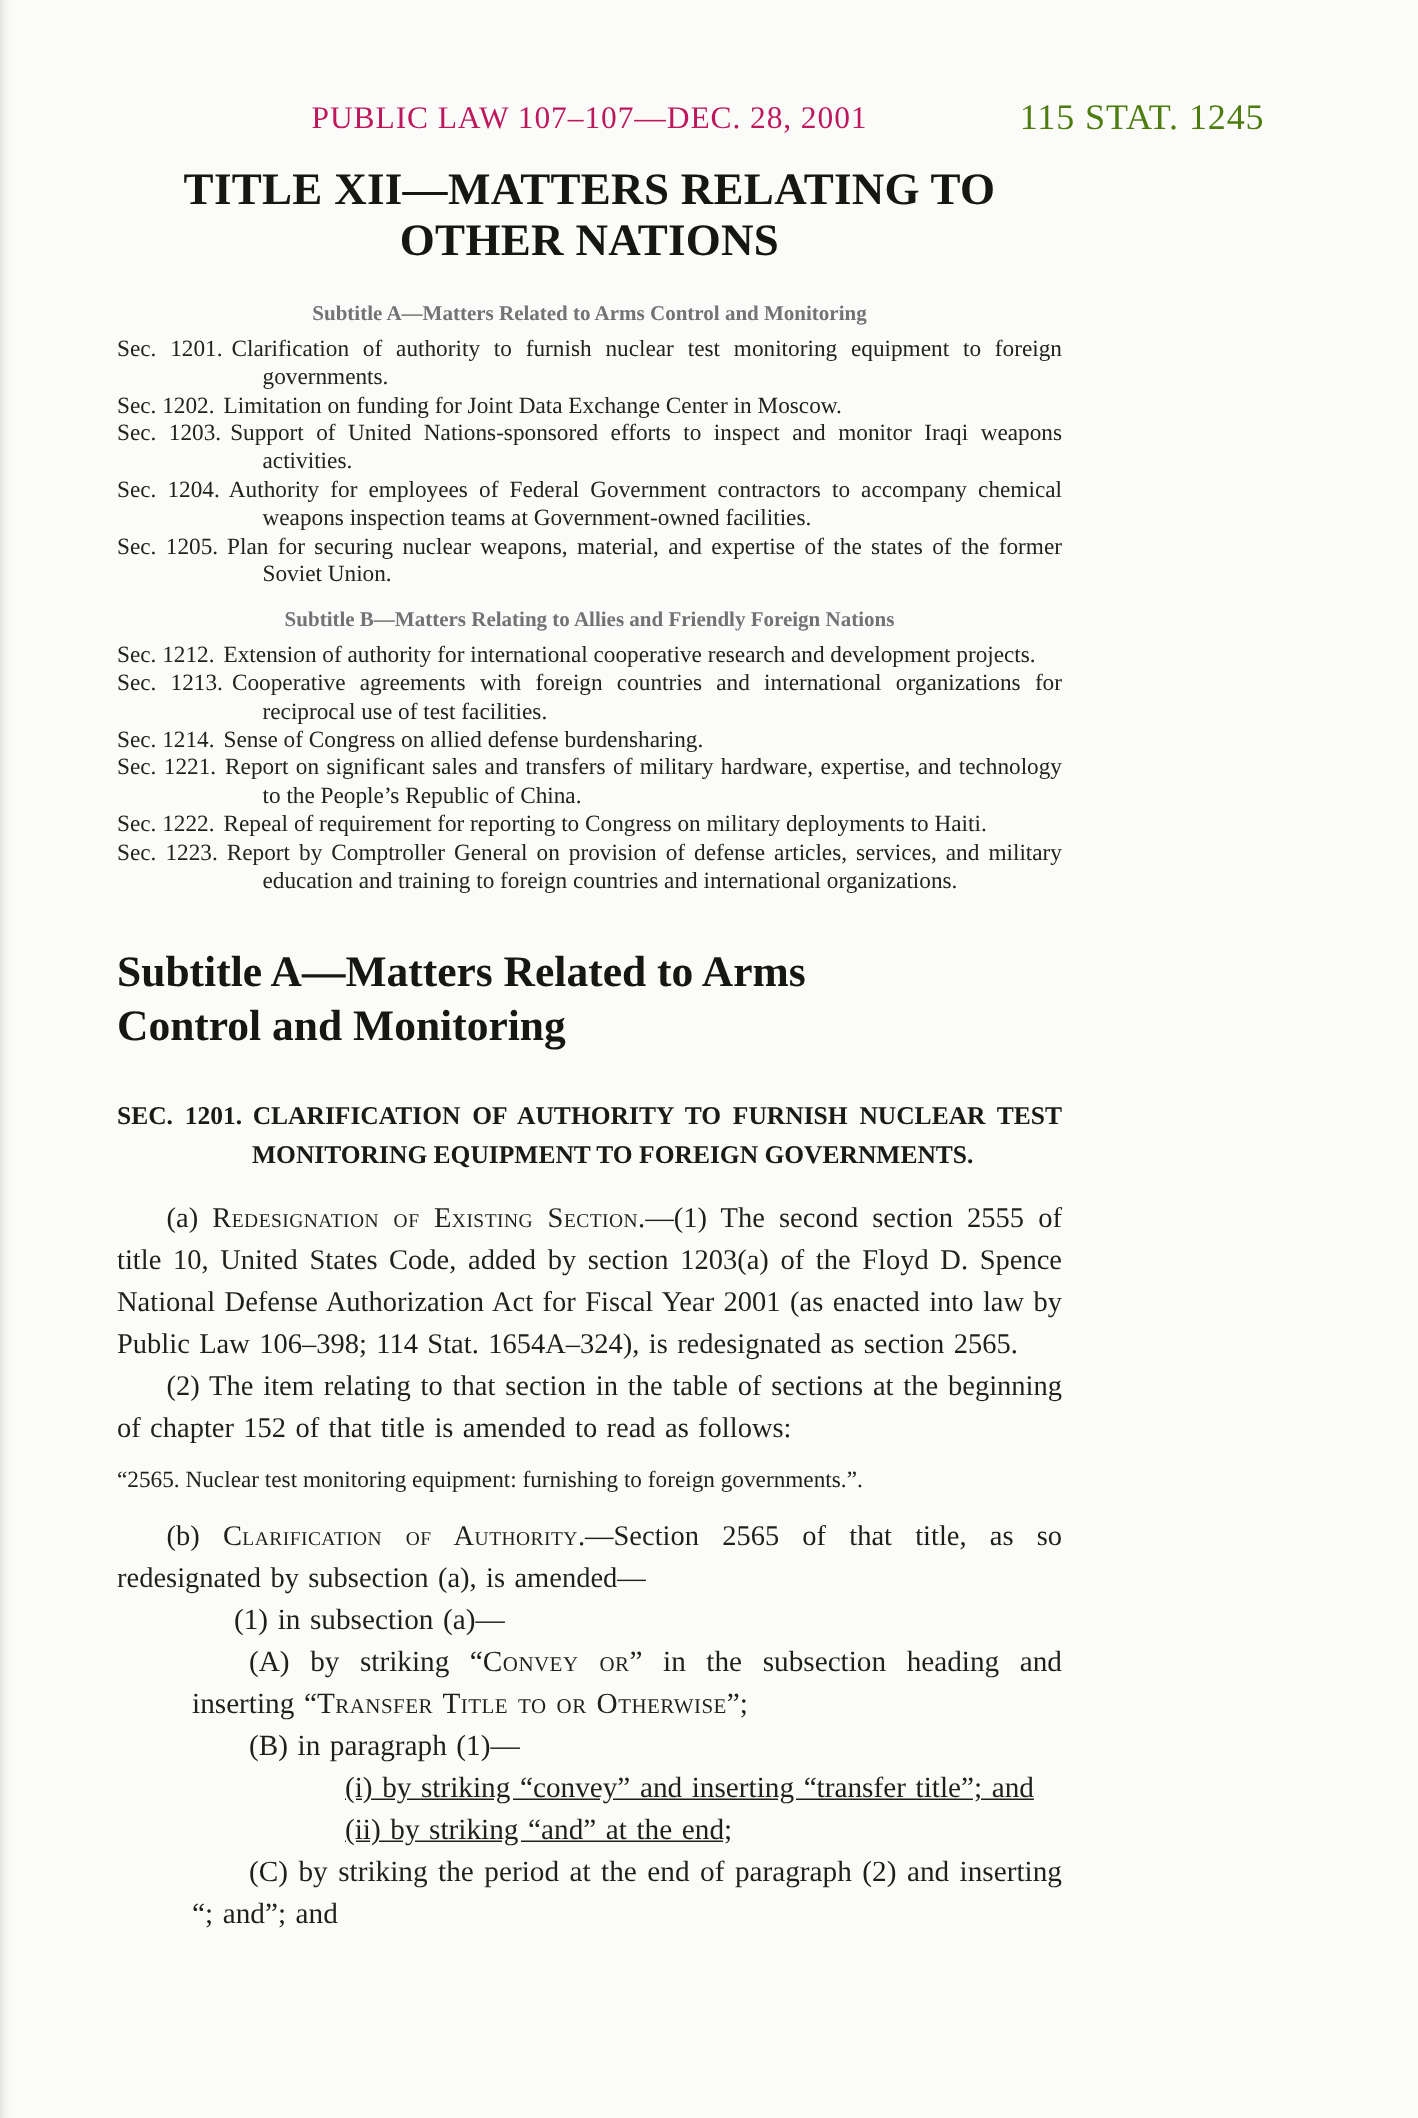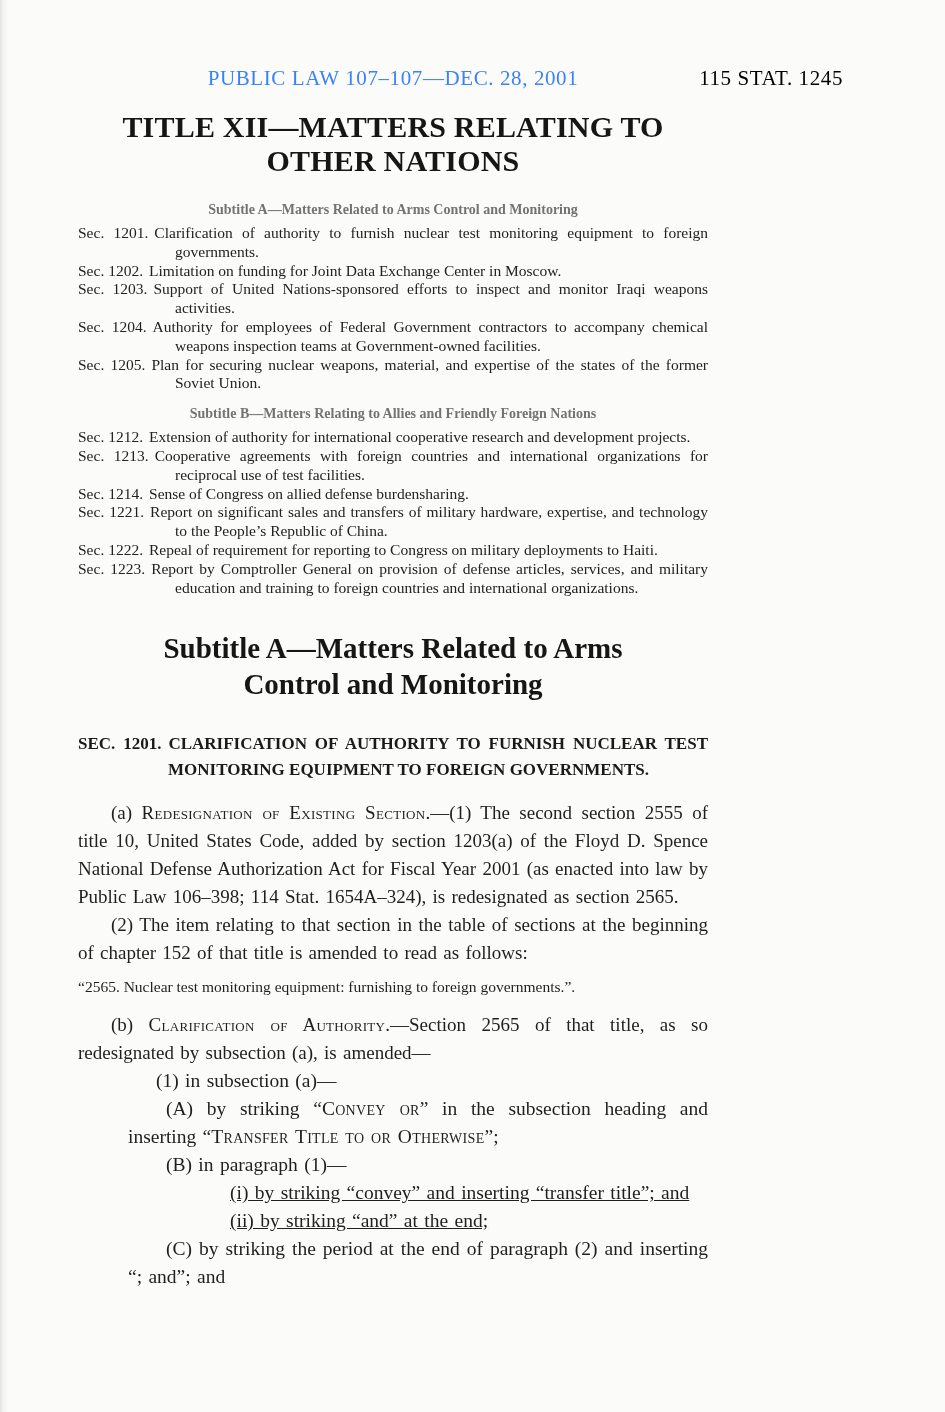--- a/index.html
+++ b/index.html
@@ -19,28 +19,28 @@
     width: 10px;
     background: linear-gradient(90deg, #e3e3e1 0px, #f3f3f1 3px, #fbfbfa 9px);
     pointer-events: none;
   }
   .running-head {
     position: absolute;
     top: 66px; left: 78px; width: 630px;
     text-align: center;
     font-size: 21px;
     letter-spacing: 0.6px;
-    color: #3b82f6;
+    color: #be185d;
   }
   .stat-page {
     position: absolute;
     top: 66px; right: 102px;
-    font-size: 21px;
+    font-size: 24px;
     letter-spacing: 0.6px;
-    color: #000000;
+    color: #4d7c0f;
   }
   .column {
     position: absolute;
     top: 110px; left: 78px; width: 630px;
   }
   .doc-title {
     margin: 0 0 24px 0;
     text-align: center;
     font-size: 30px;
     font-weight: bold;
@@ -61,21 +61,20 @@
     padding-left: 97px;
     text-indent: -97px;
     font-size: 15.5px;
     line-height: 18.8px;
     text-align: justify;
     color: #222220;
   }
   .toc-label { margin-right: 6px; }
   .subtitle-heading {
     margin: 33px 0 29px 0;
-    text-align: center;
     font-size: 29px;
     font-weight: bold;
     line-height: 36px;
     color: #161614;
   }
   .sec-heading {
     margin: 0 0 16px 0;
     padding-left: 90px;
     text-indent: -90px;
     font-size: 17px;

